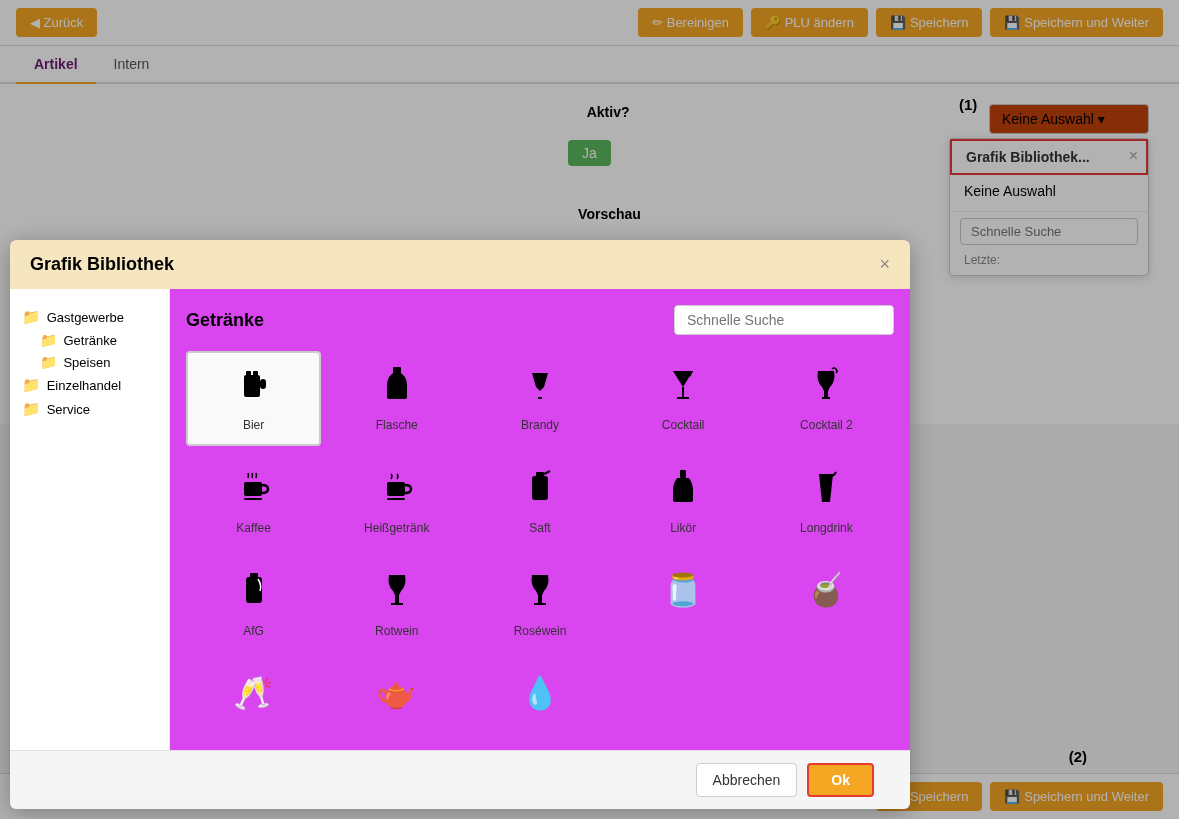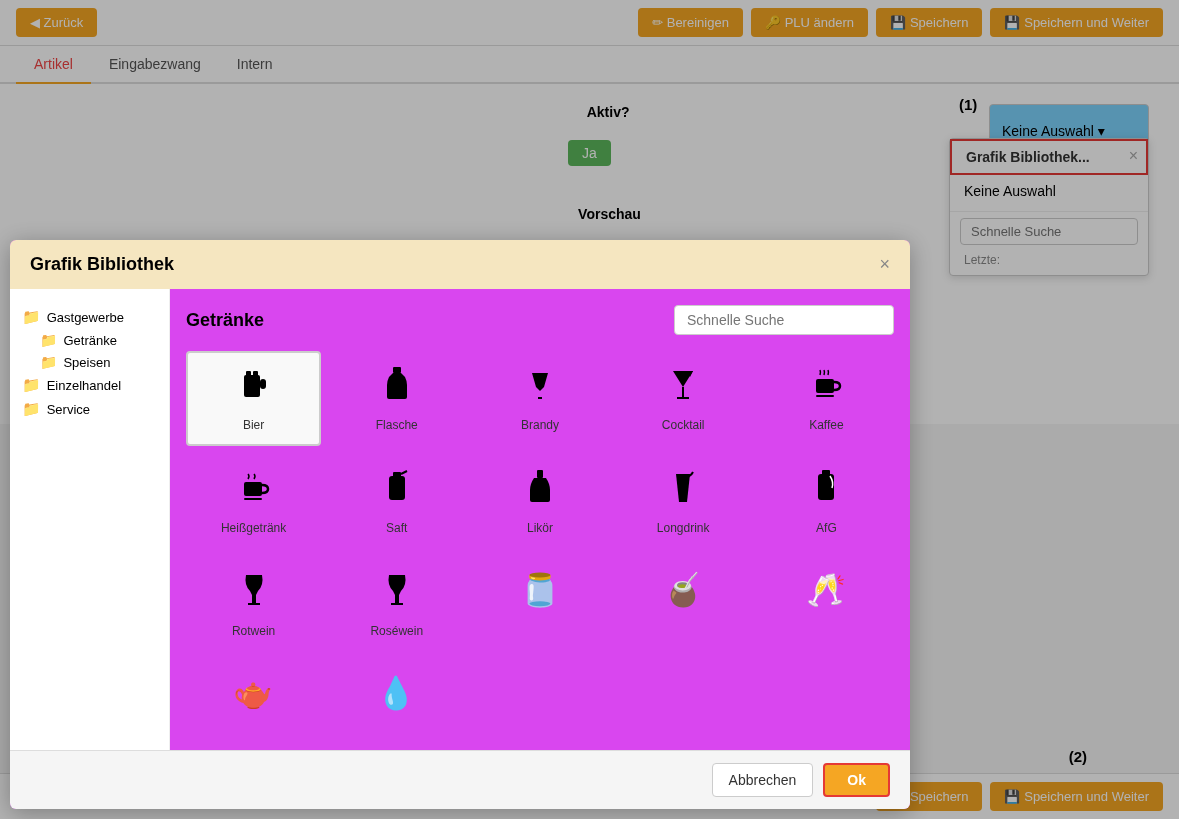--- a/index.html
+++ b/index.html
@@ -53,22 +53,22 @@
     .tab {
       padding: 10px 18px;
       cursor: pointer;
       border-bottom: 2px solid transparent;
       margin-bottom: -2px;
       font-size: 14px;
       color: #555;
     }
     .tab.active {
       border-bottom: 2px solid #f5a623;
-      color: #ef4444;
-      font-weight: normal;
+      color: #701a75;
+      font-weight: bold;
     }
 
     
     .main-content {
       padding: 20px 30px;
       background: #fff;
       position: relative;
     }
 
     .form-row {
@@ -118,22 +118,22 @@
 
     
     .dropdown-container {
       position: absolute;
       right: 30px;
       top: 20px;
     }
     .dropdown-btn {
       border: 1px solid #ccc;
       border-radius: 4px;
-      background: #7dd3fc;
-      padding: 18px 12px;
+      background: #c2410c;
+      padding: 6px 12px;
       cursor: pointer;
       font-size: 14px;
       min-width: 160px;
       display: flex;
       justify-content: space-between;
       align-items: center;
     }
     .dropdown-menu {
       position: absolute;
       top: 34px;
@@ -281,21 +281,21 @@
       padding: 12px 8px;
       cursor: pointer;
       border: 2px solid transparent;
       border-radius: 4px;
     }
     .icon-item.selected { border: 2px solid #ccc; background: #f9f9f9; }
     .icon-item .icon-svg { font-size: 38px; margin-bottom: 8px; color: #111; }
     .icon-item .icon-label { font-size: 12px; color: #333; text-align: center; }
 
     .modal-footer {
-      padding: 12px 20px;
+      padding: 12px 36px;
       background: #f5f5f5;
       border-top: 1px solid #ddd;
       display: flex;
       justify-content: flex-end;
       gap: 10px;
       border-radius: 0 0 6px 6px;
     }
     .btn-cancel {
       background: #fff;
       color: #333;
@@ -341,21 +341,20 @@
   <div class="top-bar-right">
     <button class="btn-orange">✏ Bereinigen</button>
     <button class="btn-orange">🔑 PLU ändern</button>
     <button class="btn-orange">💾 Speichern</button>
     <button class="btn-orange">💾 Speichern und Weiter</button>
   </div>
 </div>
 
 <div class="tabs-bar">
   <div class="tab active">Artikel</div>
-  <div class="tab">Eingabezwang</div>
   <div class="tab">Intern</div>
 </div>
 
 <div class="main-content">
   <div class="form-row">
     <span class="form-label">Aktiv?</span>
     <button class="btn-green">Ja</button>
     <span style="width:60px;"></span>
     <span class="preview-label">Vorschau</span>
     <div class="preview-box">
@@ -448,20 +447,27 @@
               <span class="icon-svg"><svg width="36" height="36" viewBox="0 0 36 36" fill="black" xmlns="http://www.w3.org/2000/svg">
                   <polygon points="8,6 28,6 18,22"></polygon>
                   <rect x="17" y="22" width="2" height="10"></rect>
                   <rect x="12" y="32" width="12" height="2"></rect>
                   <polygon points="22,6 28,6 25,12"></polygon>
                 </svg></span>
               <span class="icon-label">Cocktail</span>
             </div>
             <div class="icon-item">
               <span class="icon-svg"><svg width="36" height="36" viewBox="0 0 36 36" fill="black" xmlns="http://www.w3.org/2000/svg">
+                  <path d="M10 6 L26 6 Q28 16 22 22 L20 26 L20 32 L22 32 L22 34 L14 34 L14 32 L16 32 L16 26 L14 22 Q8 16 10 6Z"></path>
+                  <path d="M24 4 Q26 2 28 4 Q30 6 28 8" stroke="black" stroke-width="1.5" fill="none"></path>
+                </svg></span>
+              <span class="icon-label">Cocktail 2</span>
+            </div>
+            <div class="icon-item">
+              <span class="icon-svg"><svg width="36" height="36" viewBox="0 0 36 36" fill="black" xmlns="http://www.w3.org/2000/svg">
                   <rect x="8" y="14" width="18" height="14" rx="2"></rect>
                   <path d="M26 17 Q32 17 32 21 Q32 25 26 25" fill="none" stroke="black" stroke-width="2.5"></path>
                   <rect x="8" y="30" width="18" height="2" rx="1"></rect>
                   <path d="M12 10 Q13 7 12 5" stroke="black" stroke-width="1.5" fill="none"></path>
                   <path d="M16 10 Q17 7 16 5" stroke="black" stroke-width="1.5" fill="none"></path>
                   <path d="M20 10 Q21 7 20 5" stroke="black" stroke-width="1.5" fill="none"></path>
                 </svg></span>
               <span class="icon-label">Kaffee</span>
             </div>
             <div class="icon-item">

